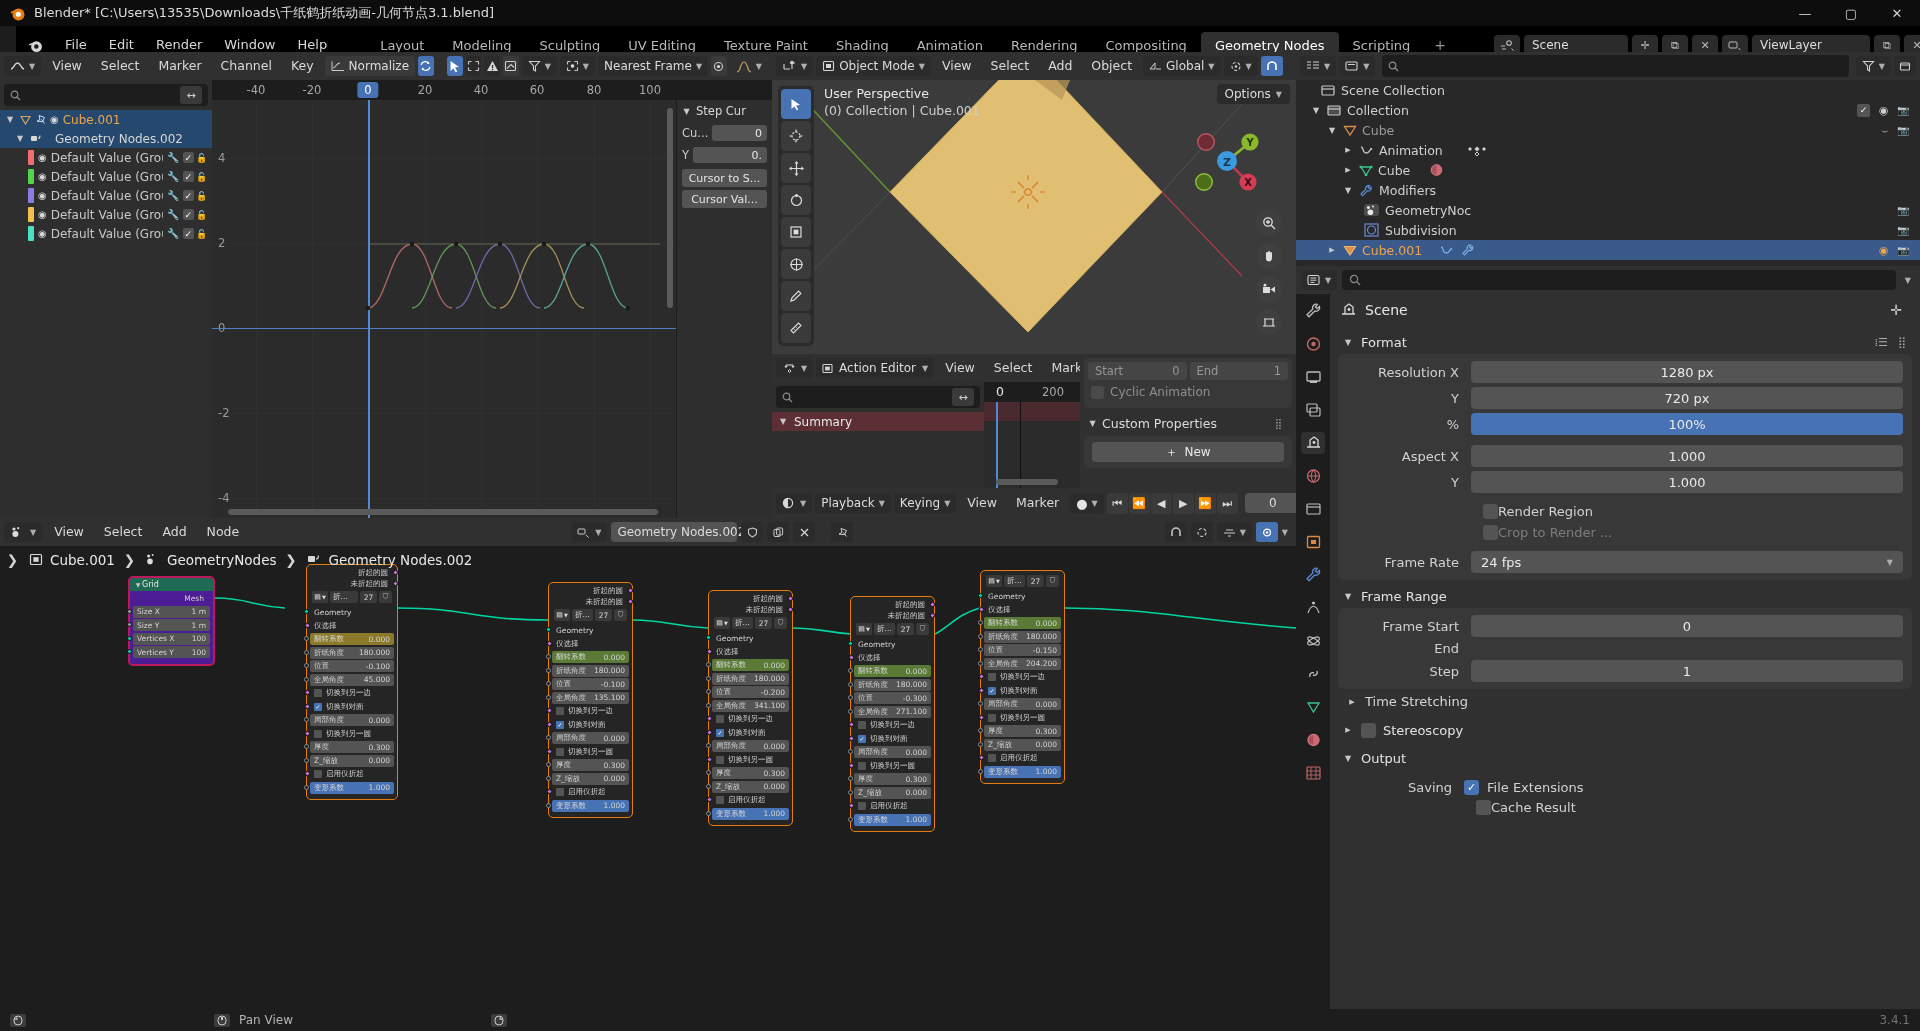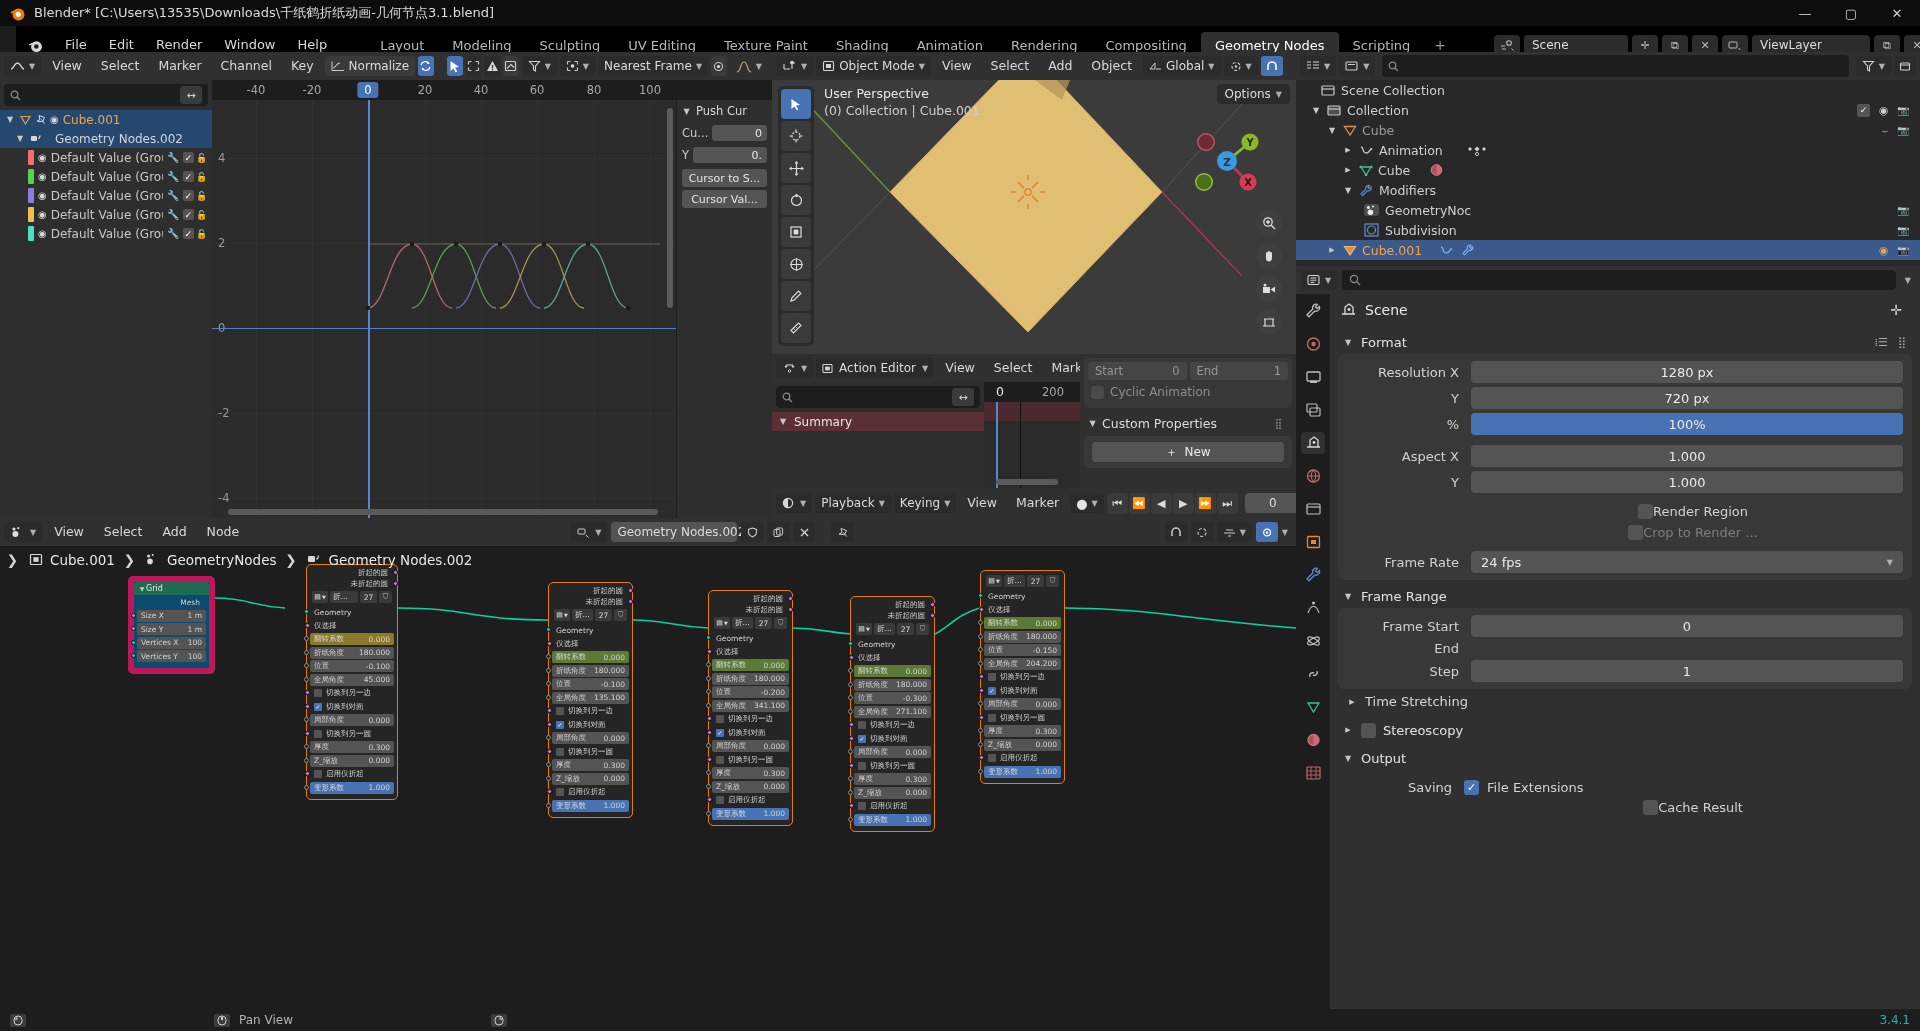--- a/index.html
+++ b/index.html
@@ -115,21 +115,21 @@
   .tl-row { display:flex; align-items:center; gap:3px; padding:0 4px; height:30px;}
   .tl-tpt { display:flex; gap:1px; }
   .tl-tbtn { width:21px; height:21px; background:#3a3a3a; border-radius:3px; display:flex; align-items:center; justify-content:center; color:#dcdcdc; font-size:11px;}
 
   
   #nodeArea { left:0; top:518px; width:1296px; height:495px; }
   .ne-body { position:relative; height:467px; background:#1d1d1d; overflow:hidden; }
   .ne-bread { position:absolute; left:4px; top:5px; display:flex; align-items:center; gap:6px; font-size:13.5px; color:#e8e8e8; z-index:5;}
   .bc-ico { width:17px; height:17px; display:flex; align-items:center; justify-content:center; color:#d5d5d5;}
   .ne-hdr2 { height:28px; background:#303030; display:flex; align-items:center; gap:4px; padding:0 4px;}
-  .node { position:absolute; border-radius:5px; background:#0c4a6e; border:6px solid #be185d; }
+  .node { position:absolute; border-radius:5px; background:#4c1d95; border:2px solid #be185d; }
   .node.sel { border:1px solid #e87d0d; }
   .node-hdr { height:13px; border-radius:4px 4px 0 0; display:flex; align-items:center; padding:0 4px; font-size:8px; color:#e9e9e9;}
   .node-body { padding:2px 3px 4px 3px; }
   .nrow { height:12px; margin:1.5px 0; border-radius:2px; display:flex; align-items:center; font-size:7.5px; color:#d5d5d5; padding:0 4px; position:relative;}
   .nrow.field { background:#545454; justify-content:space-between;}
   .nrow.green { background:#5a7a36;}
   .nrow.olive { background:#8a7a2a;}
   .nrow.blue { background:#4772b3;}
   .nrow.lbl { background:transparent; }
   .nrow.chk { background:transparent; gap:4px;}
@@ -168,33 +168,33 @@
   .pr-title .star { margin-left:auto; padding-right:8px; color:#c8c8c8;}
   .pnl { margin:4px 8px; }
   .pnl-hdr { display:flex; align-items:center; gap:7px; font-size:13px; color:#e2e2e2; height:24px; padding-left:4px;}
   .pnl-hdr .right { margin-left:auto; display:flex; gap:10px; padding-right:6px; color:#aaa; font-size:11px;}
   .pnl-box { background:#383838; border-radius:6px; padding:7px 9px;}
   .frow { display:flex; align-items:center; margin-bottom:4px; font-size:13px;}
   .flabel { width:124px; text-align:right; padding-right:12px; color:#d2d2d2;}
   .fval { flex:1; background:#545454; border-radius:4px; height:22px; display:flex; align-items:center; justify-content:center; font-size:13px; color:#eaeaea;}
   .fval.blue { background:#4772b3; }
   .fval.split { justify-content:space-between; padding:0 10px;}
-  .fchk { display:flex; align-items:center; padding:3px 0 3px 136px; font-size:13px; color:#d2d2d2;justify-content:center;}
+  .fchk { display:flex; align-items:center; padding:3px 0 3px 136px; font-size:13px; color:#d2d2d2;}
   .fchk.dim { color:#7d7d7d;}
   .ckbox { width:15px; height:15px; background:#545454; border-radius:3px; display:flex; align-items:center; justify-content:center; font-size:11px; color:#fff;}
   .ckbox.on { background:#4772b3;}
   .subhdr { display:flex; align-items:center; gap:7px; font-size:13px; color:#d6d6d6; padding:5px 0 5px 8px;}
   .pathrow { display:flex; gap:4px; }
   .pathfield { flex:1; background:#545454; border-radius:4px; height:24px; display:flex; align-items:center; padding:0 9px; font-size:13px; color:#eaeaea;}
   .folderbtn { width:30px; background:#545454; border-radius:4px; height:24px; display:flex; align-items:center; justify-content:center;}
 
   
   .statusbar { position:absolute; left:0; bottom:0; width:1920px; height:22px; background:#1d1d1d; display:flex; align-items:center; gap:9px; padding:0 10px; font-size:12px; color:#b4b4b4;}
   .sb-ico { width:16px; height:13px; background:#3c3c3c; border-radius:2px; display:flex; align-items:center; justify-content:center; font-size:8px; color:#ddd;}
-  .sb-ver { margin-left:auto; color:#14b8a6; font-size:12px;}
+  .sb-ver { margin-left:auto; color:#737373; font-size:12px;}
   svg { display:block; }
 </style>
 </head>
 <body>
 
 <div class="app">
 
   <div class="titlebar">
     <div class="tb-icon">
       <svg width="17" height="17" viewBox="0 0 17 17">
@@ -484,21 +484,21 @@
           <circle cx="156" cy="208" r="2.3" fill="#1a1a1a"></circle>
           <circle cx="416" cy="208" r="2.3" fill="#1a1a1a"></circle>
         </svg>
 
         <div class="scrollv"></div>
         <div class="scrollh"></div>
 
         <div class="sidebarP">
           <div class="sp-chk">
             <span class="tri" style="width:9px">▼</span>
-            <span>Push Cur</span>
+            <span>Step Cur</span>
           </div>
           <div class="sp-row">
             <span>Cu...</span>
             <span class="sp-field">0</span>
           </div>
           <div class="sp-row">
             <span>Y</span>
             <span class="sp-field">0.</span>
           </div>
           <div class="sp-btn">Cursor to S...</div>

